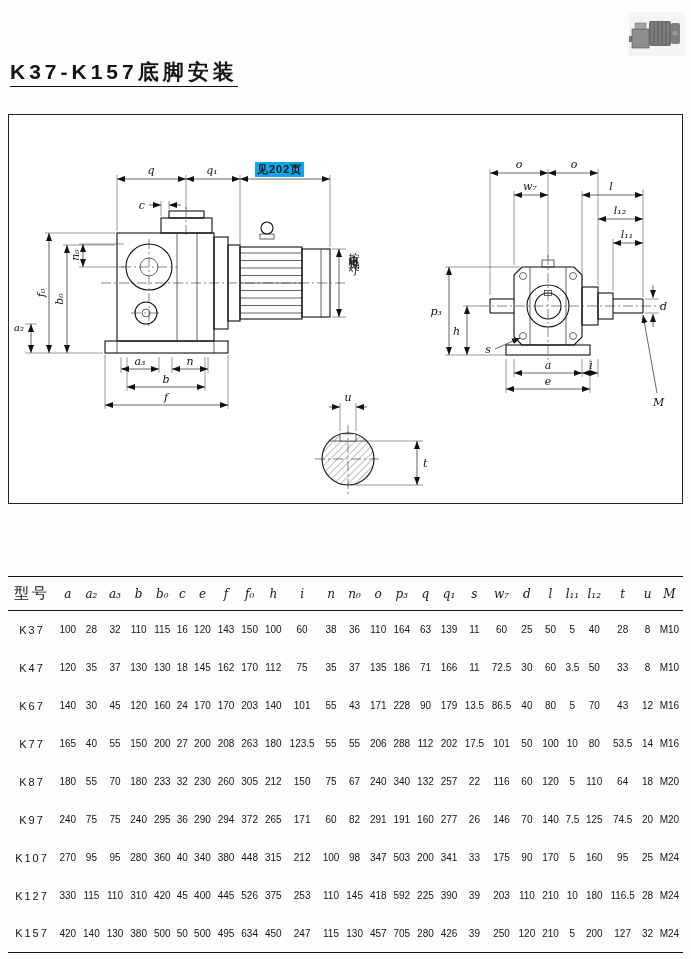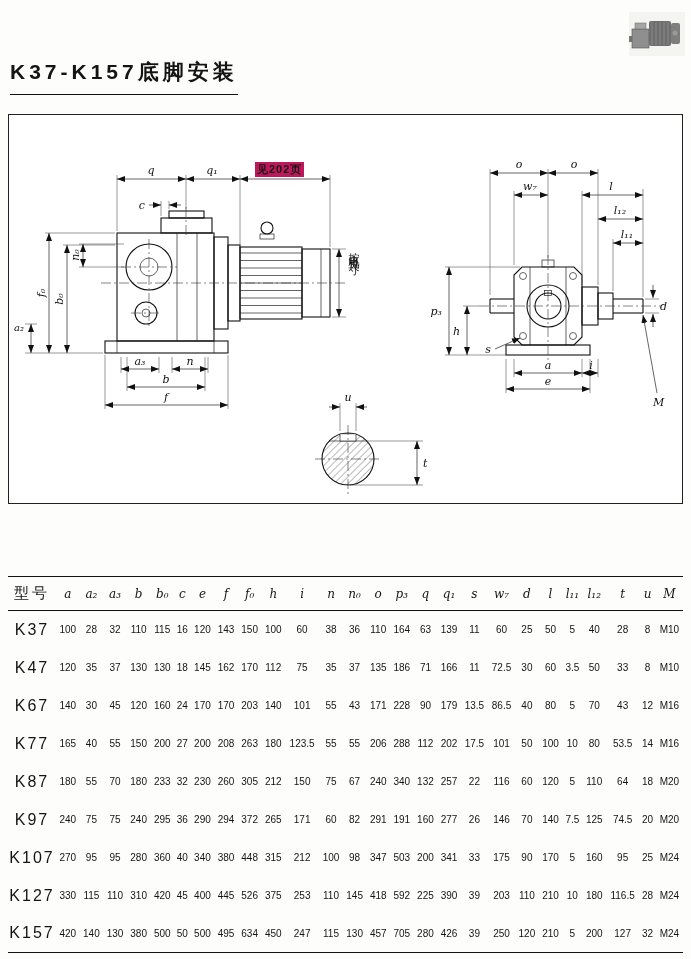--- a/index.html
+++ b/index.html
@@ -9,39 +9,38 @@
     background: #fdfdfc;
     position: relative;
     font-family: "Liberation Sans", sans-serif;
     color: #141414;
     overflow: hidden;
   }
   .title {
     position: absolute; left: 10px; top: 58px;
     margin: 0;
     font-size: 21px; font-weight: 700; letter-spacing: 4px;
-    padding-bottom: 8px;
     border-bottom: 1.5px solid #111;
     font-family: "Liberation Sans", sans-serif;
   }
   .photo {
     position: absolute; right: 6px; top: 12px;
     width: 56px; height: 44px;
   }
   .drawing-box {
     position: absolute; left: 8px; top: 114px;
     width: 675px; height: 390px;
     border: 1px solid #222;
     background: #fff;
   }
   .drawing-box > svg { position: absolute; left: 0; top: 0; }
   .note-see-page {
     position: absolute; left: 246px; top: 47px;
     font-size: 11px; font-weight: 700; letter-spacing: 1px;
-    background: #be185d; padding: 0 2px;
+    background: #0ea5e9; padding: 0 2px;
   }
   .note-motor {
     position: absolute; left: 337px; top: 128px;
     writing-mode: vertical-rl;
     font-size: 11px; letter-spacing: 3px;
   }
   svg text.lbl { font: italic 11px "DejaVu Serif", serif; fill: #111; }
   svg text.lbl.small { font-size: 10px; }
   svg .o  { stroke: #111; stroke-width: 1.1; fill: none; }
   svg .o2 { stroke: #222; stroke-width: 0.7; fill: none; }
@@ -71,21 +70,21 @@
     font-size: 15px; letter-spacing: 3px;
     width: 48px;
   }
   table.dim-table tbody td {
     font-size: 10px;
     height: 38px;
     white-space: nowrap;
     font-family: "Liberation Sans", sans-serif;
   }
   table.dim-table tbody td.model {
-    font-size: 16px; letter-spacing: 2px;
+    font-size: 11px; letter-spacing: 2px;
   }
 </style>
 </head>
 <body>
 
 <div class="page">
 
   <div class="photo">
     <svg width="56" height="44" viewBox="0 0 56 44">
       <rect x="0" y="0" width="56" height="44" fill="#f4f4f1"></rect>

